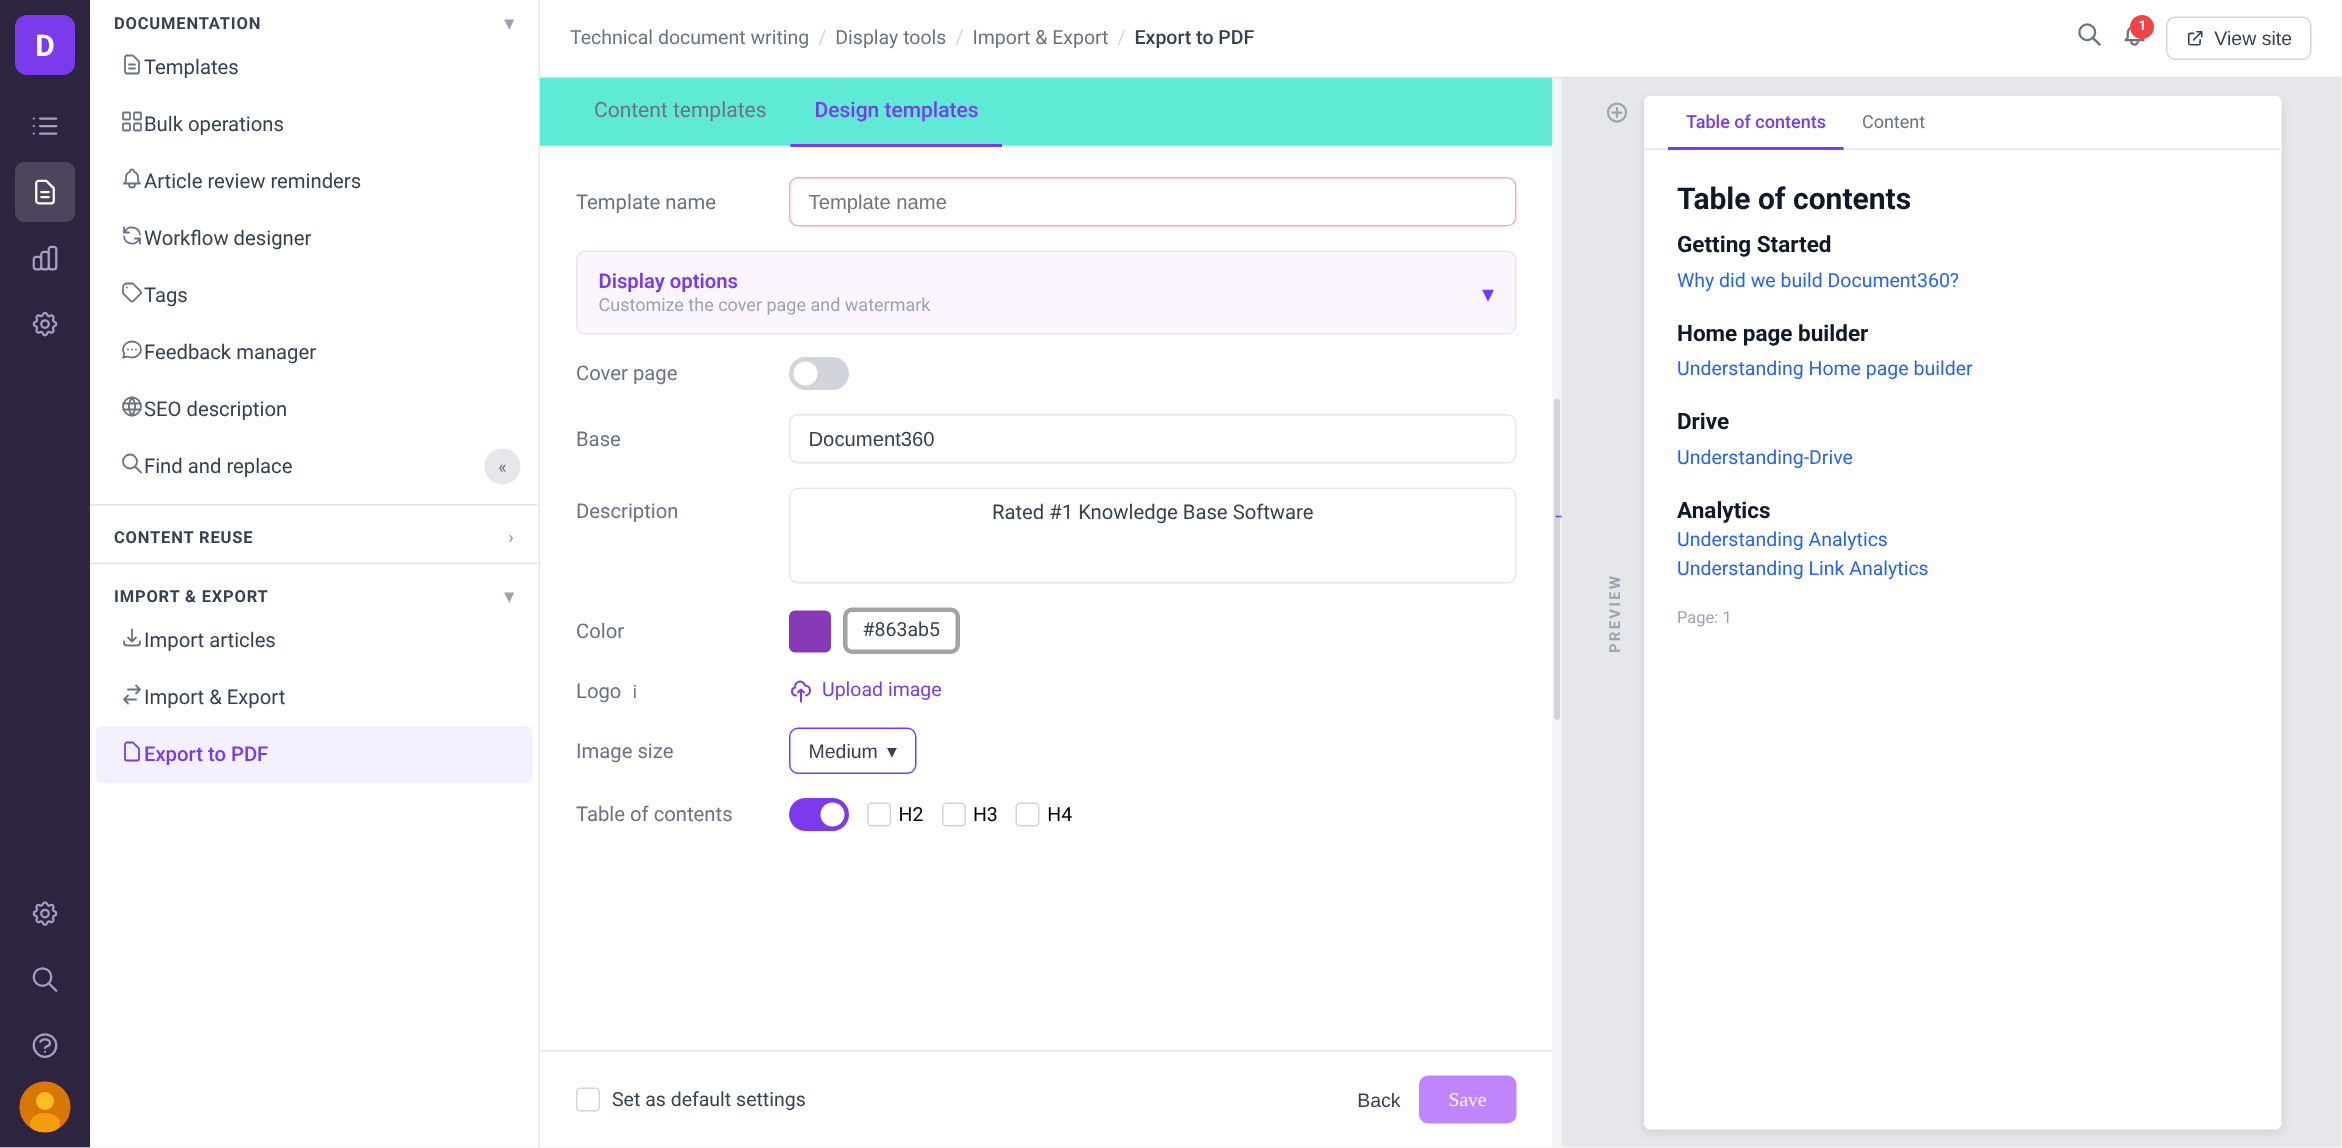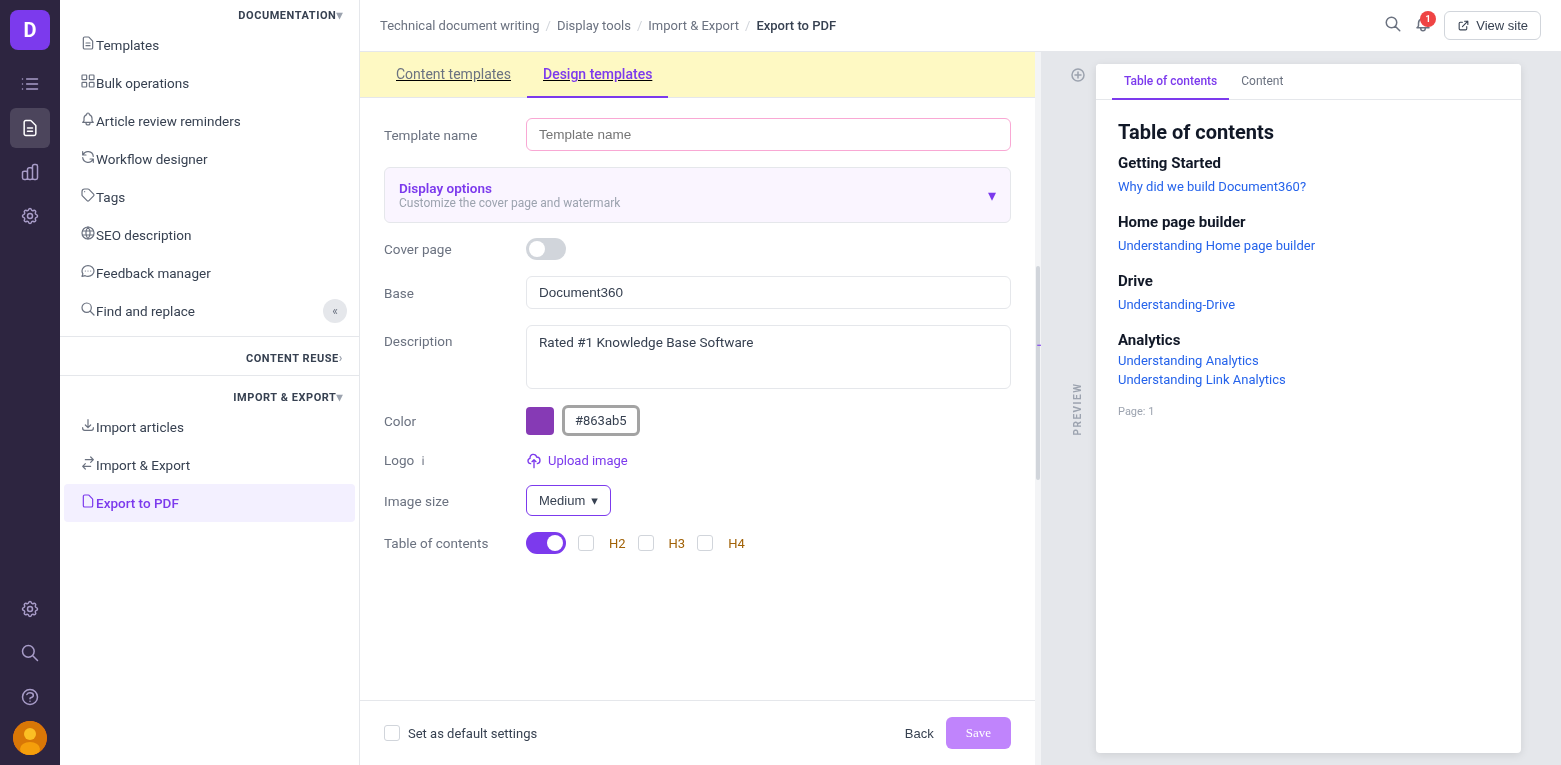--- a/index.html
+++ b/index.html
@@ -53,21 +53,21 @@
       flex-direction: column;
       height: 100%;
       overflow-y: auto;
     }
     .sidebar-section-title {
       font-size: 11px;
       font-weight: 700;
       color: #374151;
       letter-spacing: 0.05em;
       padding: 8px 16px 4px;
-      display: flex; align-items: center; justify-content: flex-end;
+      display: flex; align-items: center; justify-content: space-between;
     }
     .sidebar-item {
       display: flex; align-items: center; 
       padding: 9px 16px;
       color: #374151;
       font-size: 13.5px;
       cursor: pointer;
       border-radius: 4px;
       margin: 0 4px;
     }
@@ -132,23 +132,22 @@
       display: flex;
       flex-direction: column;
       overflow: hidden;
     }
 
     
     .tabs {
       display: flex;
       padding: 0 20px;
       border-bottom: 1px solid #e5e7eb;
-      background: #fef9c3;
-      flex-shrink: 0;
-      text-decoration: underline;
+      background: #5eead4;
+      flex-shrink: 0;
     }
     .tab {
       padding: 14px 16px;
       font-size: 14px;
       color: #6b7280;
       cursor: pointer;
       border-bottom: 2px solid transparent;
       margin-bottom: -1px;
     }
     .tab.active { color: #7c3aed; border-bottom-color: #7c3aed; font-weight: 500; }
@@ -262,22 +261,22 @@
       background: white;
       cursor: pointer;
       display: flex; align-items: center; gap: 6px;
     }
 
     
     .checkbox-row {
       display: flex; align-items: center; gap: 12px;
     }
     .checkbox-item {
-      display: flex; align-items: center; gap: 15px;
-      font-size: 13px; color: #a16207;
+      display: flex; align-items: center; gap: 5px;
+      font-size: 13px; color: #000000;
     }
     .checkbox-box {
       width: 16px; height: 16px;
       border: 1.5px solid #d1d5db;
       border-radius: 3px;
       background: white;
       flex-shrink: 0;
     }
 
     
@@ -477,34 +476,34 @@
       <svg width="16" height="16" fill="none" viewBox="0 0 24 24" stroke="currentColor" stroke-width="1.8">
           <path stroke-linecap="round" stroke-linejoin="round" d="M7 7h.01M7 3h5c.512 0 1.024.195 1.414.586l7 7a2 2 0 010 2.828l-7 7a2 2 0 01-2.828 0l-7-7A2 2 0 013 12V7a4 4 0 014-4z"></path>
         </svg>
     </span>
     <span>Tags</span>
   </div>
 
   <div class="sidebar-item">
     <span class="sidebar-item-icon">
       <svg width="16" height="16" fill="none" viewBox="0 0 24 24" stroke="currentColor" stroke-width="1.8">
+          <path stroke-linecap="round" stroke-linejoin="round" d="M8 12h.01M12 12h.01M16 12h.01M21 12c0 4.418-4.03 8-9 8a9.863 9.863 0 01-4.255-.949L3 20l1.395-3.72C3.512 15.042 3 13.574 3 12c0-4.418 4.03-8 9-8s9 3.582 9 8z"></path>
+        </svg>
+    </span>
+    <span>Feedback manager</span>
+  </div>
+
+  <div class="sidebar-item">
+    <span class="sidebar-item-icon">
+      <svg width="16" height="16" fill="none" viewBox="0 0 24 24" stroke="currentColor" stroke-width="1.8">
           <circle cx="12" cy="12" r="9"></circle>
           <path stroke-linecap="round" d="M3.6 9h16.8M3.6 15h16.8M12 3a14.5 14.5 0 010 18M12 3a14.5 14.5 0 000 18"></path>
         </svg>
     </span>
     <span>SEO description</span>
-  </div>
-
-  <div class="sidebar-item">
-    <span class="sidebar-item-icon">
-      <svg width="16" height="16" fill="none" viewBox="0 0 24 24" stroke="currentColor" stroke-width="1.8">
-          <path stroke-linecap="round" stroke-linejoin="round" d="M8 12h.01M12 12h.01M16 12h.01M21 12c0 4.418-4.03 8-9 8a9.863 9.863 0 01-4.255-.949L3 20l1.395-3.72C3.512 15.042 3 13.574 3 12c0-4.418 4.03-8 9-8s9 3.582 9 8z"></path>
-        </svg>
-    </span>
-    <span>Feedback manager</span>
   </div>
 
   <div class="sidebar-item" style="position:relative;">
     <span class="sidebar-item-icon">
       <svg width="16" height="16" fill="none" viewBox="0 0 24 24" stroke="currentColor" stroke-width="1.8">
           <path stroke-linecap="round" stroke-linejoin="round" d="M21 21l-6-6m2-5a7 7 0 11-14 0 7 7 0 0114 0z"></path>
         </svg>
     </span>
     <span>Find and replace</span>
     <span style="position:absolute; right:8px; top:50%; transform:translateY(-50%); width:24px; height:24px; border-radius:50%; background:#e5e7eb; display:flex; align-items:center; justify-content:center; font-size:12px; color:#6b7280; cursor:pointer;">«</span>
@@ -618,21 +617,21 @@
           <div class="toggle"></div>
         </div>
 
         <div class="form-group">
           <label class="form-label">Base</label>
           <input class="form-input" type="text" value="Document360" style="">
         </div>
 
         <div class="form-group" style="align-items:flex-start;">
           <label class="form-label" style="padding-top:8px;">Description</label>
-          <textarea class="form-input" style="height: 64px; resize: none; font-family: inherit;">Rated #1 Knowledge Base Software</textarea>
+          <textarea class="form-input" style="height: 64px; resize: none; font-family: inherit; text-align: center;">Rated #1 Knowledge Base Software</textarea>
         </div>
 
         <div class="form-group">
           <label class="form-label">Color</label>
           <div class="color-group">
             <div class="color-swatch" style="background:#863ab5;"></div>
             <span class="color-value">#863ab5</span>
           </div>
         </div>
 

